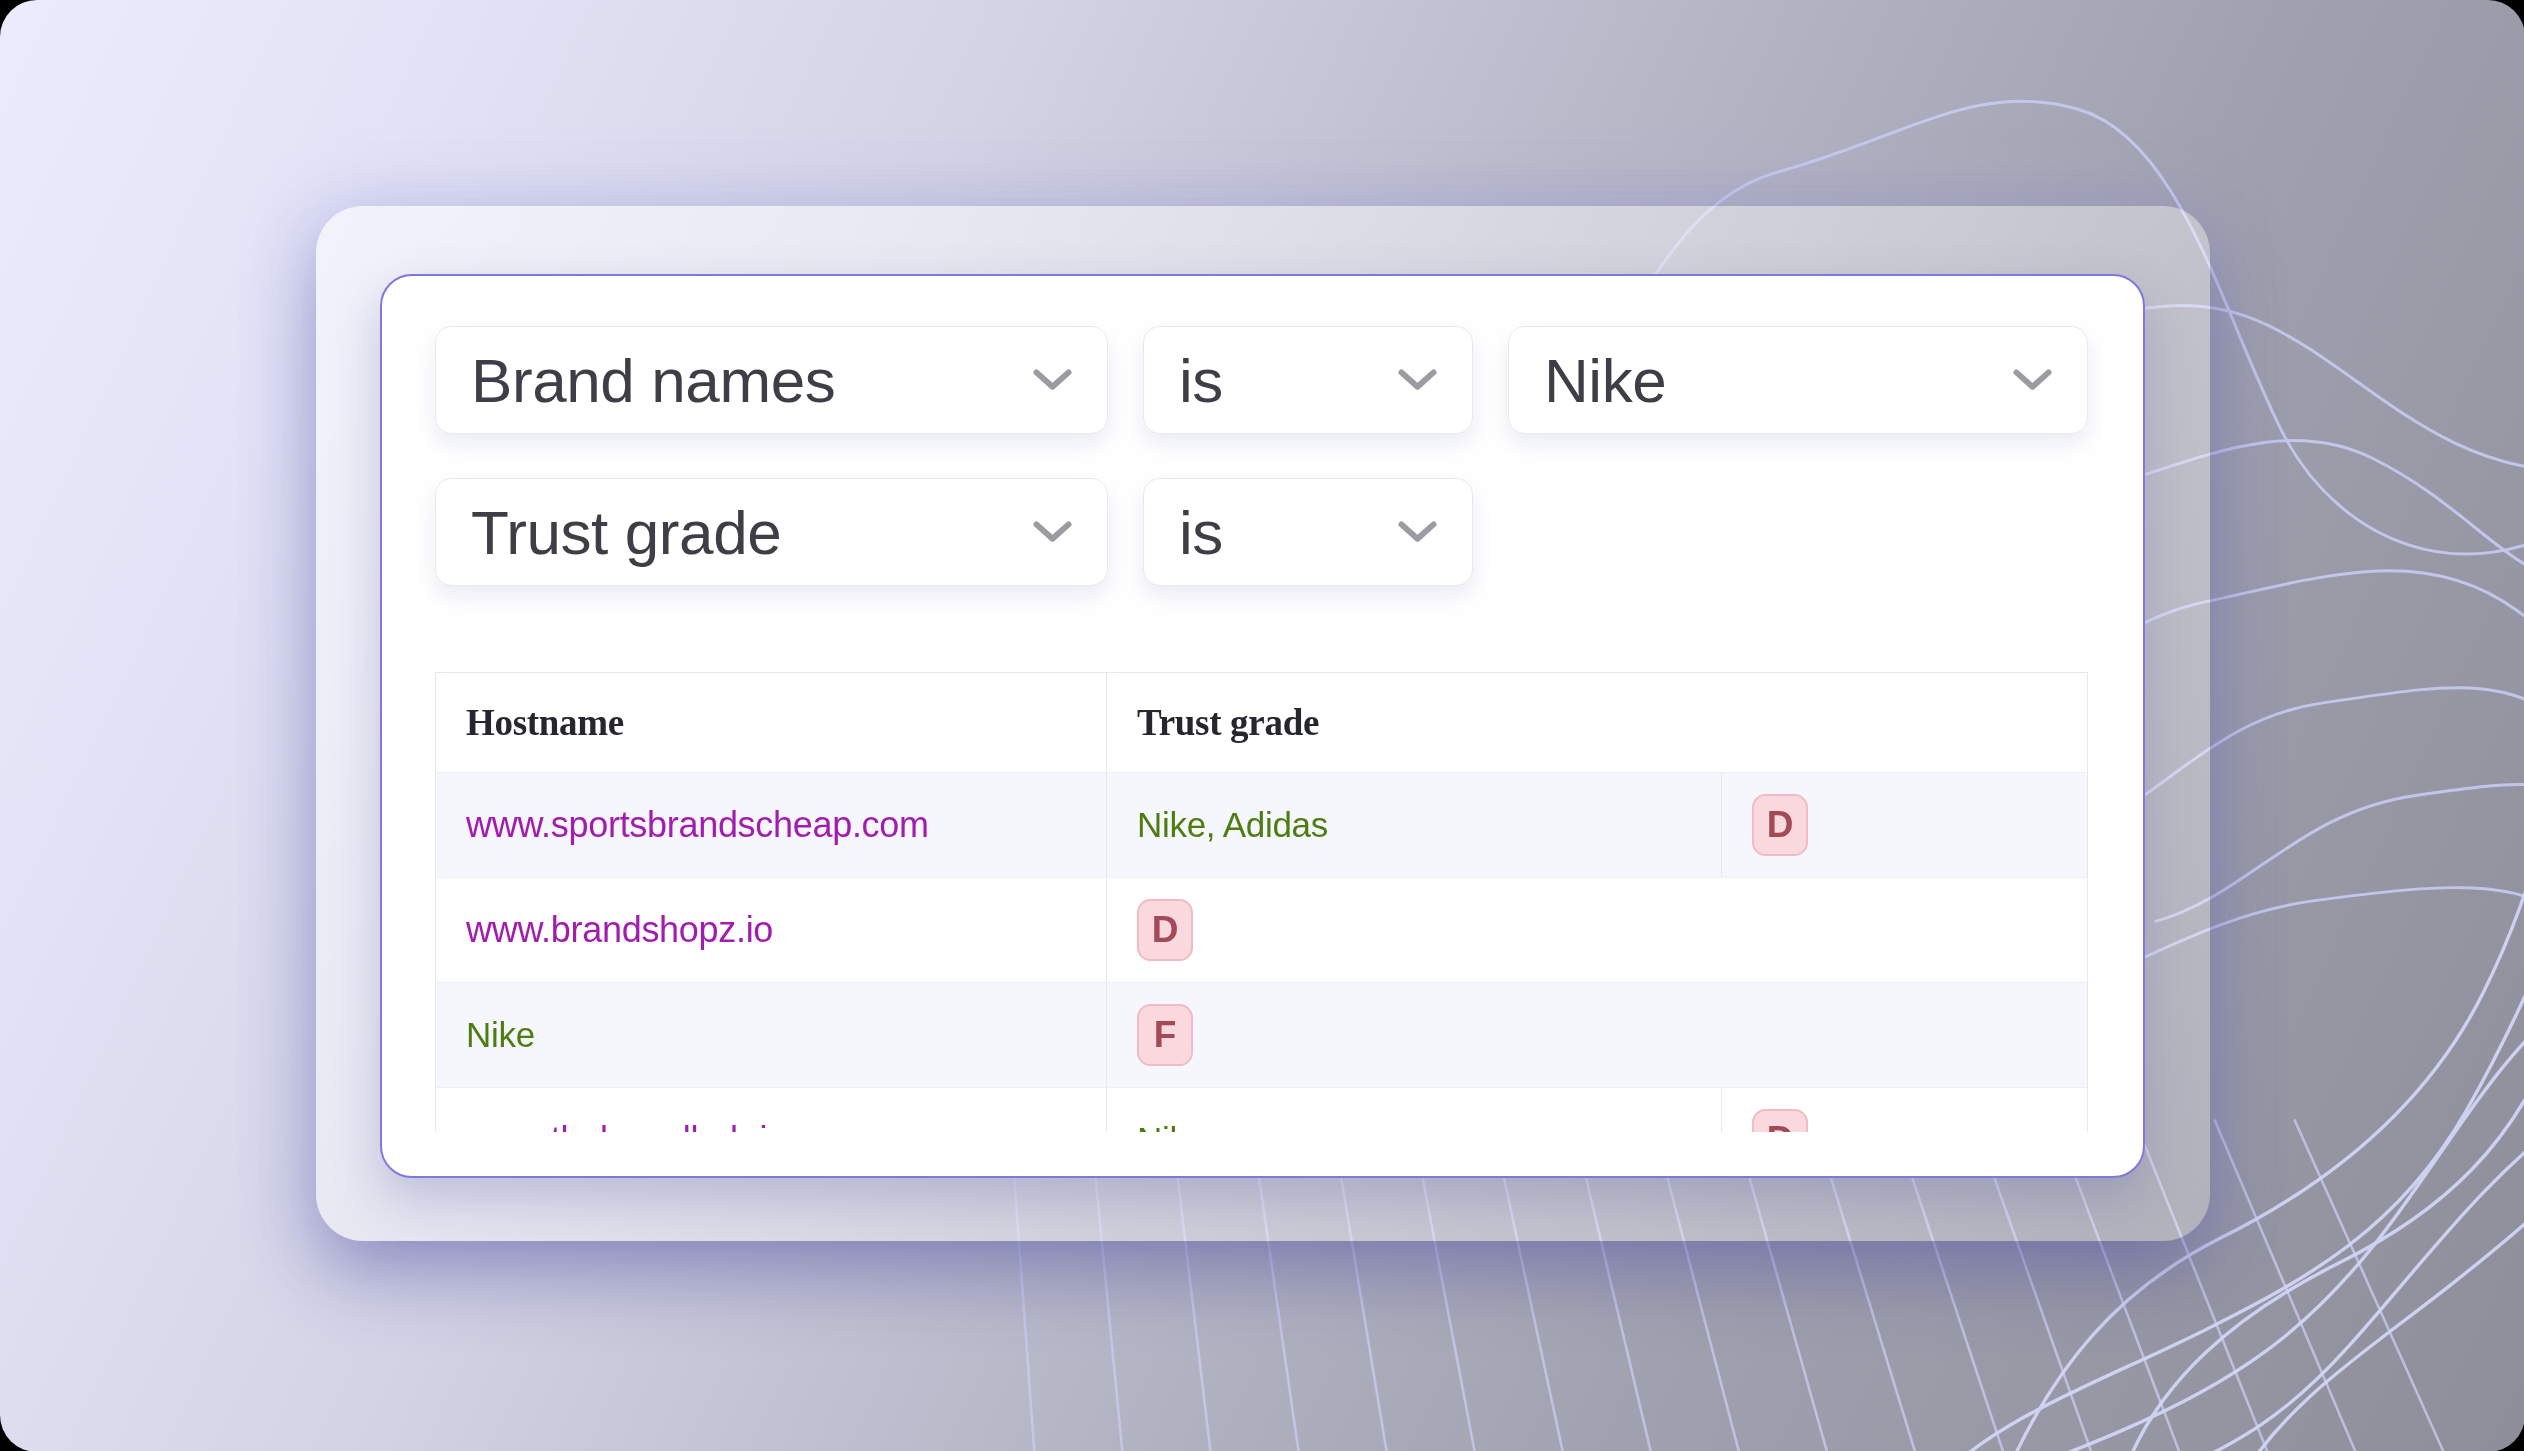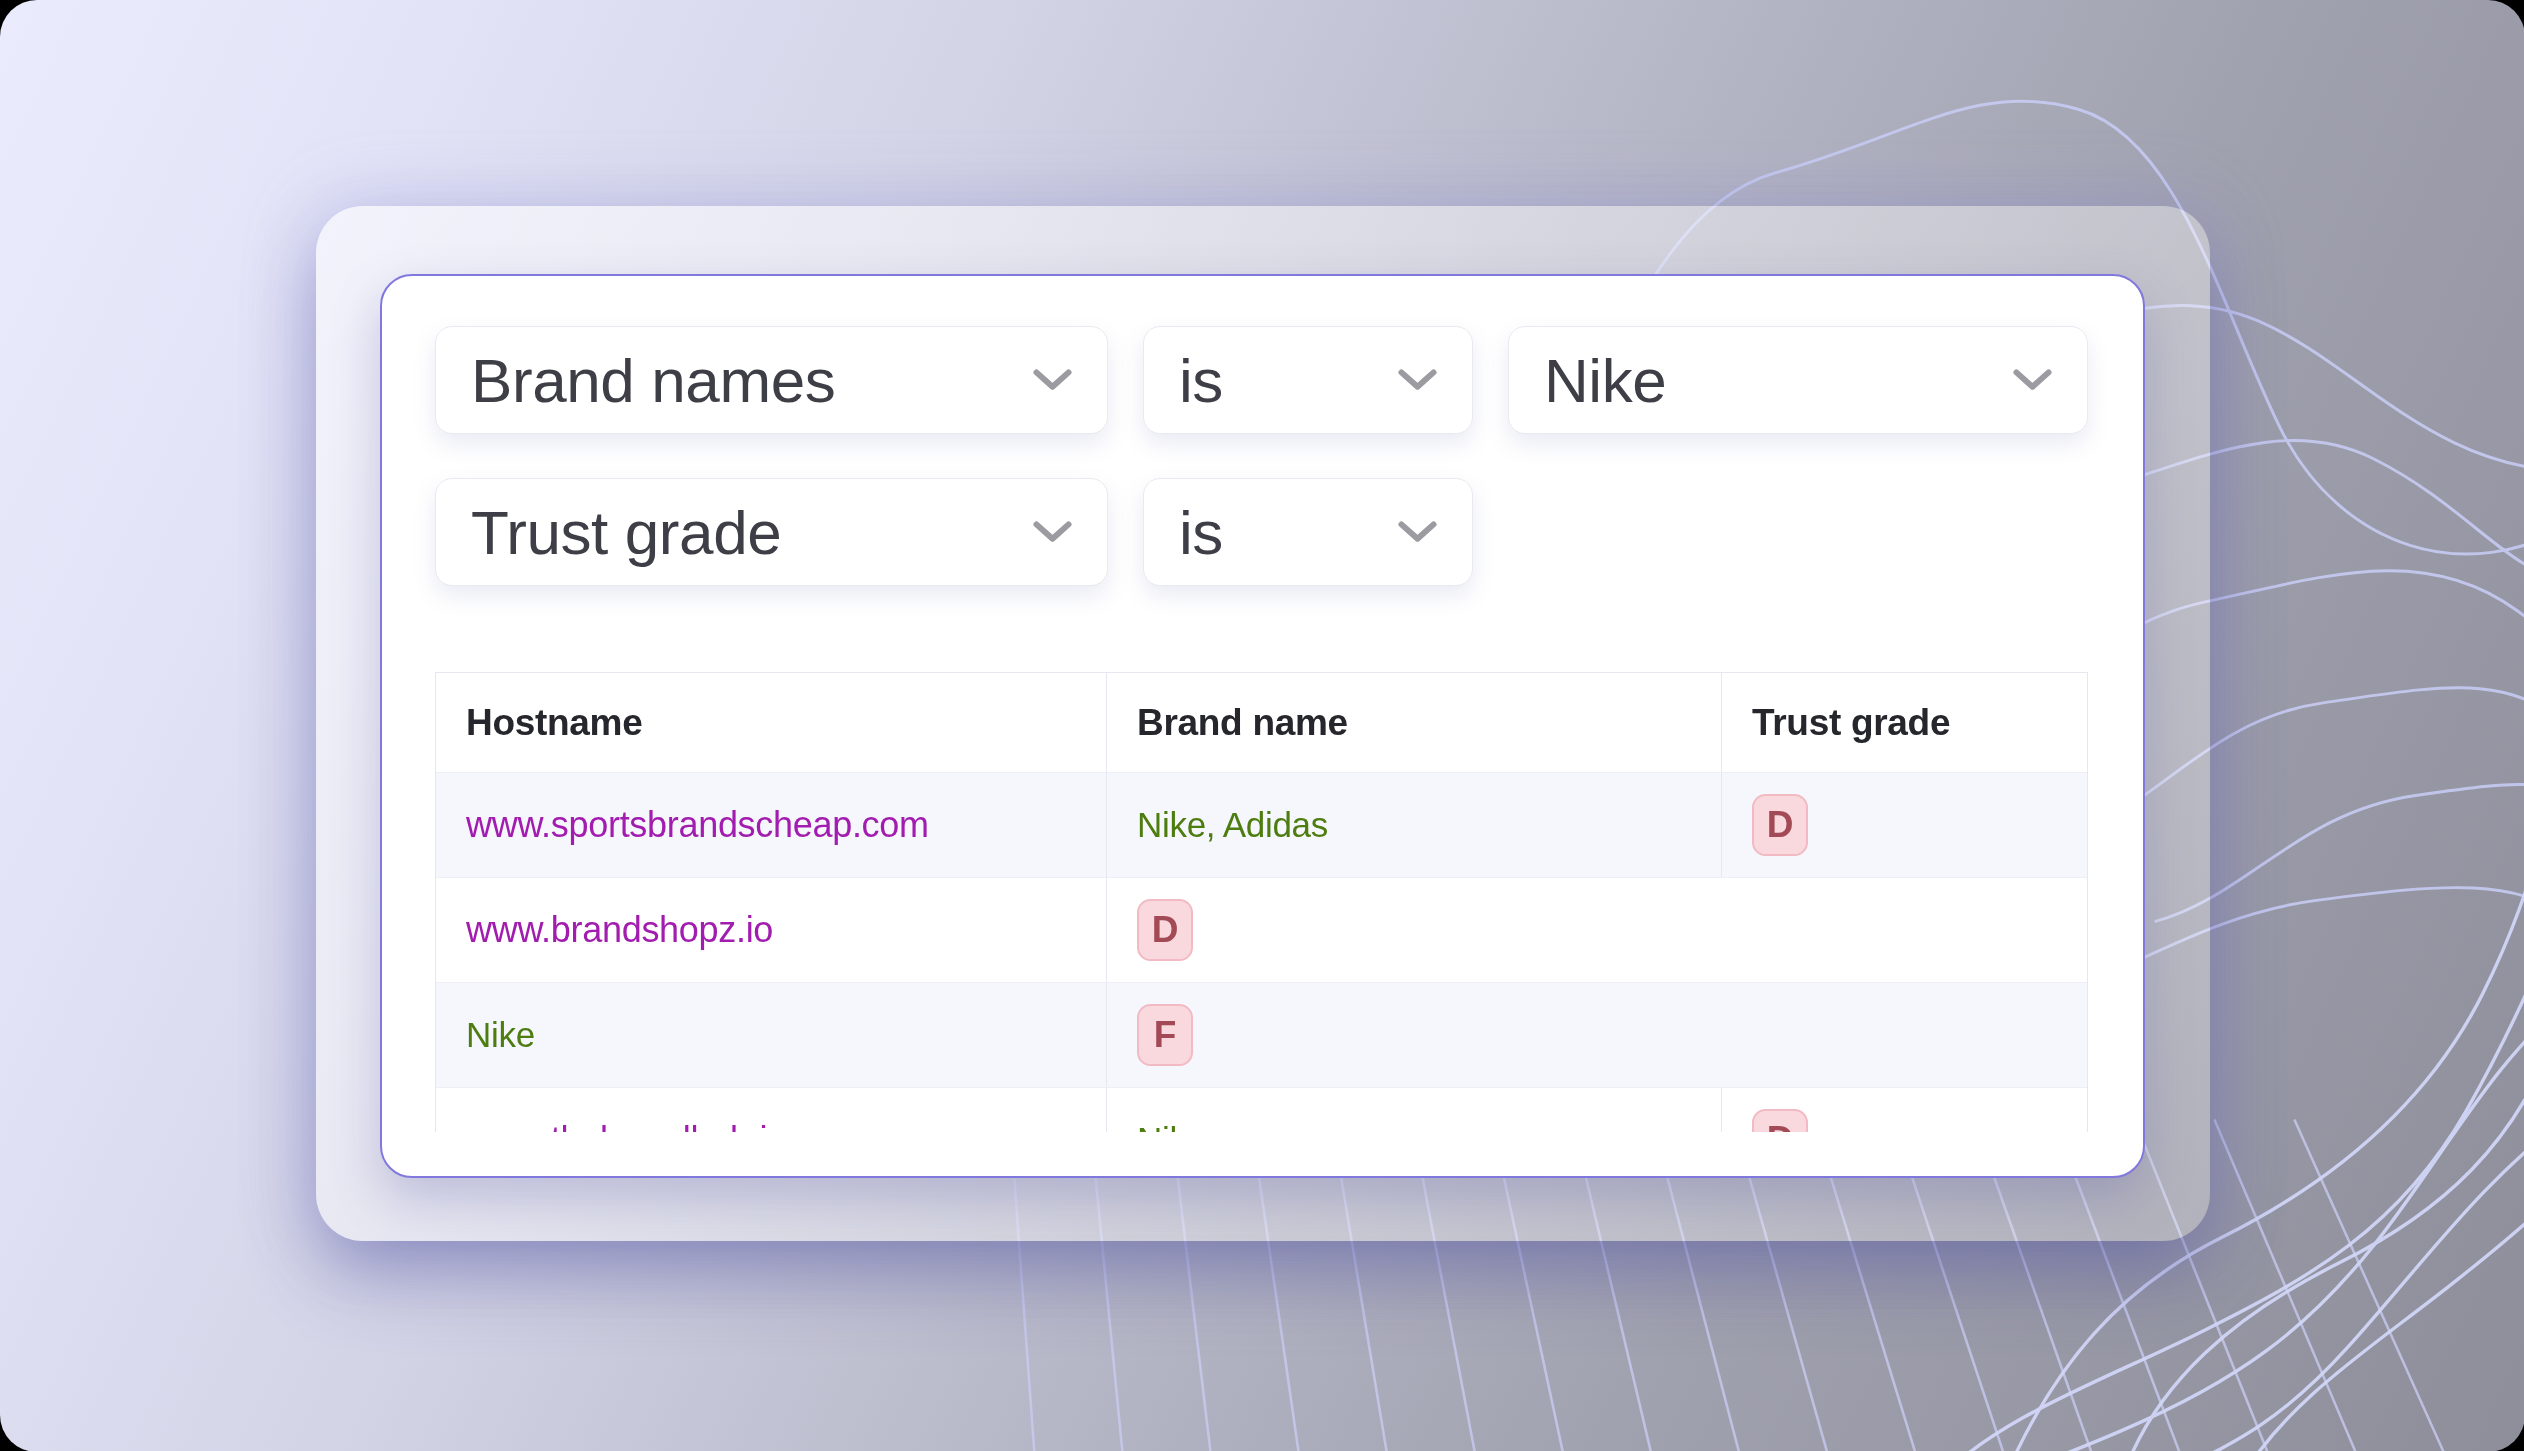--- a/index.html
+++ b/index.html
@@ -34,21 +34,21 @@
   }
   .chev{display:flex;align-items:center;}
   .chev svg{display:block;}
 
   .table-wrap{
     position:absolute;left:53px;top:396px;width:1653px;height:460px;box-sizing:border-box;
     overflow:hidden;border:1.7px solid #e7e7f1;border-bottom:none;background:#fff;
   }
   .trow{display:grid;grid-template-columns:671px 615px 364px;}
   .trow.body{border-top:1.7px solid #eeeef7;height:104px;}
-  .trow.head{height:99px;}
+  .trow.head{height:99px;font-family:Liberation Serif, serif;}
   .trow.alt{background:#f6f6fd;}
   .cell{display:flex;align-items:center;padding-left:30px;border-right:1.7px solid #e7e7f1;box-sizing:border-box;}
   .cell.last{border-right:none;}
   .th-cell{font-weight:700;font-size:37px;color:#26262d;letter-spacing:-0.3px;}
   .td-host{font-size:36px;color:#a21caf;letter-spacing:-0.3px;}
   .td-brand{font-size:35px;color:#4d7c0f;letter-spacing:-0.3px;}
   .badge{
     width:56px;height:62px;box-sizing:border-box;border-radius:13.5px;
     background:#f9d9de;border:2.5px solid #f2bac3;color:#a34a57;
     display:flex;align-items:center;justify-content:center;
@@ -147,21 +147,20 @@
           <svg width="39" height="22" viewBox="0 0 46 26">
               <path d="M4 4 L23 21 L42 4" fill="none" stroke="#9b9ba1" stroke-width="7" stroke-linecap="round" stroke-linejoin="round"></path>
             </svg>
         </span>
       </div>
     </div>
 
     <div class="table-wrap">
       <div class="trow head">
         <div class="cell th-cell">Hostname</div>
-        <div class="cell th-cell">Brand name</div>
         <div class="cell th-cell last">Trust grade</div>
       </div>
 
       <div class="trow body alt">
         <div class="cell td-host">www.sportsbrandscheap.com</div>
         <div class="cell td-brand">Nike, Adidas</div>
         <div class="cell last">
           <span class="badge">D</span>
         </div>
       </div>

